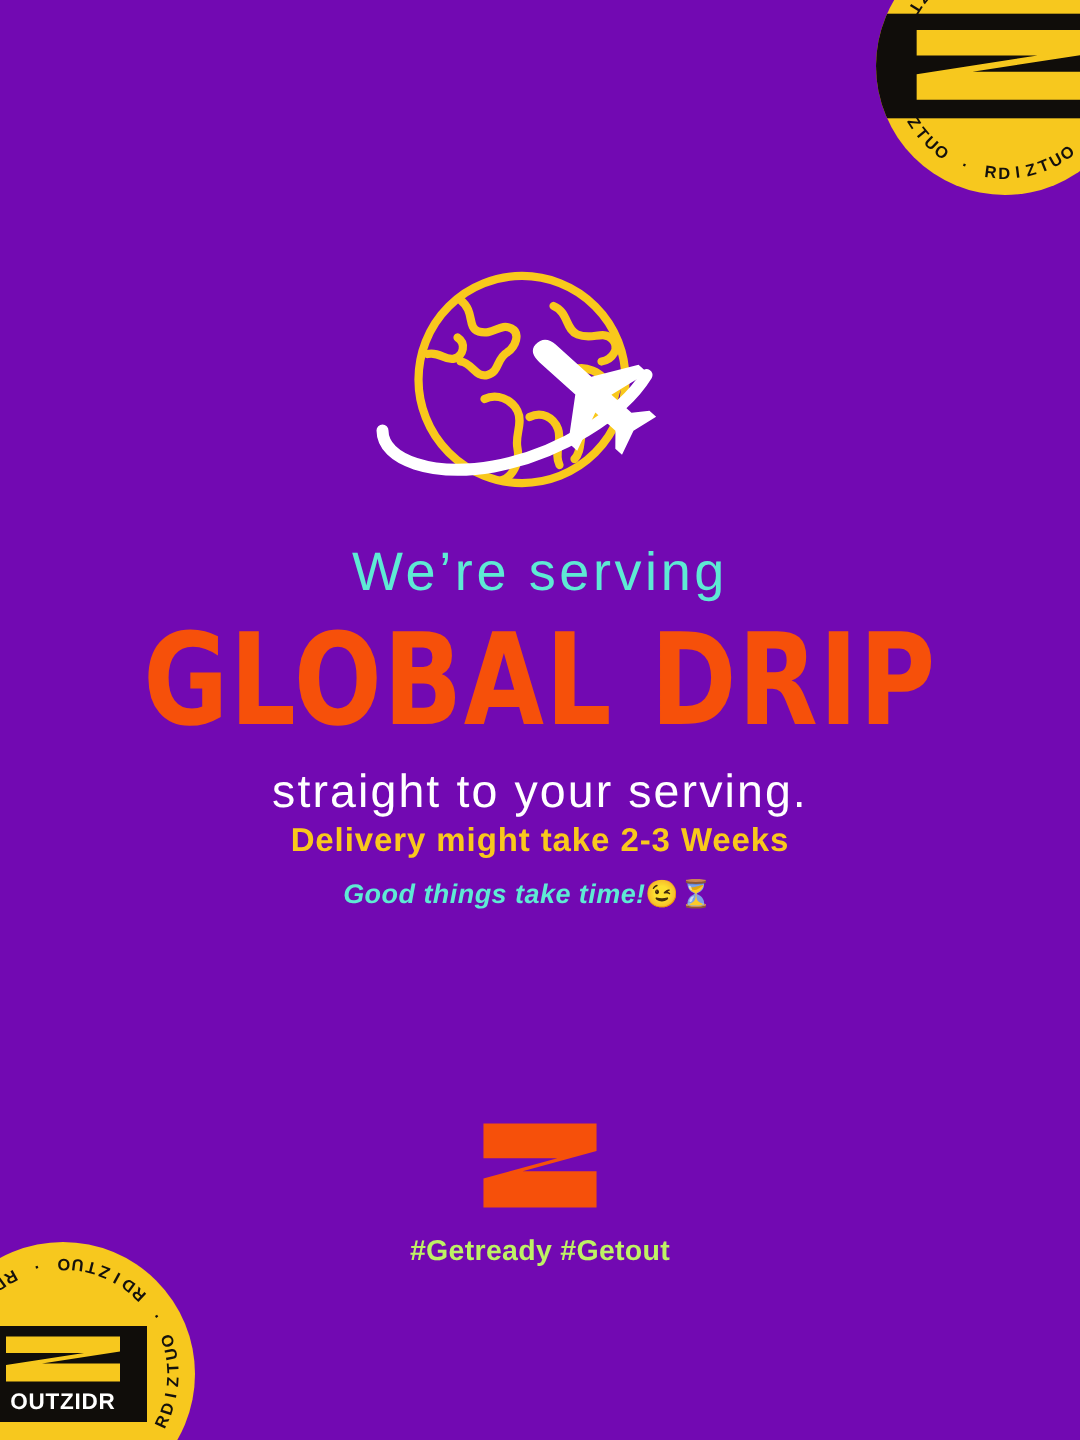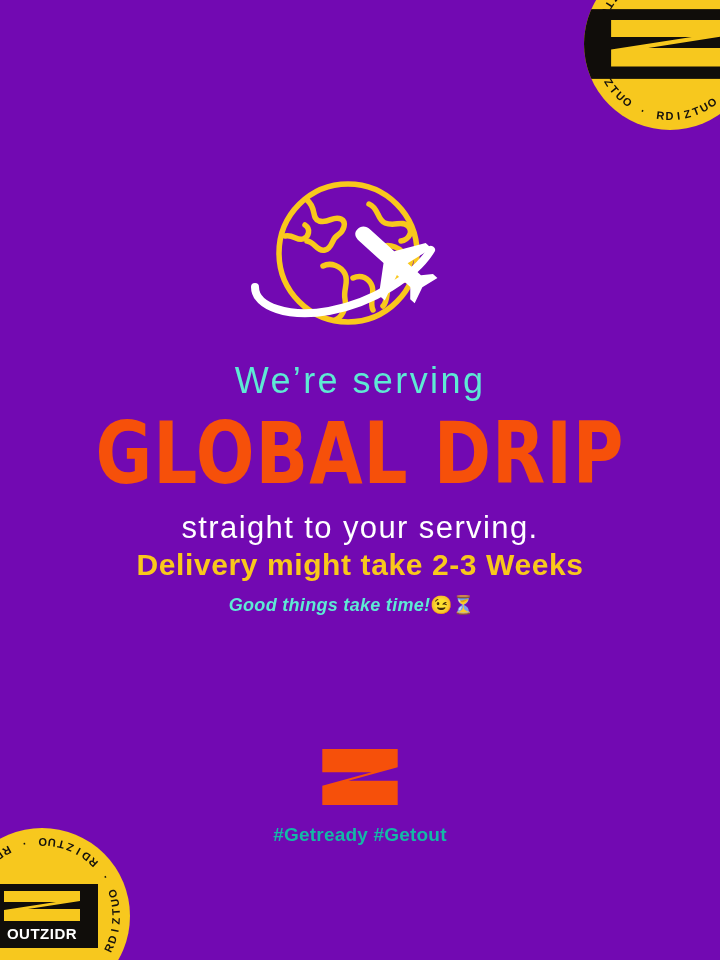--- a/index.html
+++ b/index.html
@@ -131,21 +131,21 @@
 
   
   .delivery-block {
     position: absolute;
     top: 548px;
     left: 0;
     width: 100%;
     text-align: center;
   }
   .line-delivery {
-    font-size: 30px;
+    font-size: 22px;
     font-weight: 700;
     color: #f9c81c;
     letter-spacing: 0.6px;
     line-height: 1.1;
     margin: 0;
   }
   .line-goodthings {
     font-size: 18px;
     font-weight: 700;
     font-style: italic;
@@ -170,21 +170,21 @@
   }
   .footer-mark {
     display: block;
     margin: 0 auto;
     width: 82px;
     height: 58px;
   }
   .footer-tags {
     font-size: 19px;
     font-weight: 700;
-    color: #14b8a6;
+    color: #bef264;
     letter-spacing: 0.2px;
     margin: 18px 0 0 0;
   }
 </style>
 </head>
 <body>
 
 <div class="poster">
 
   <div class="badge badge-tr">

